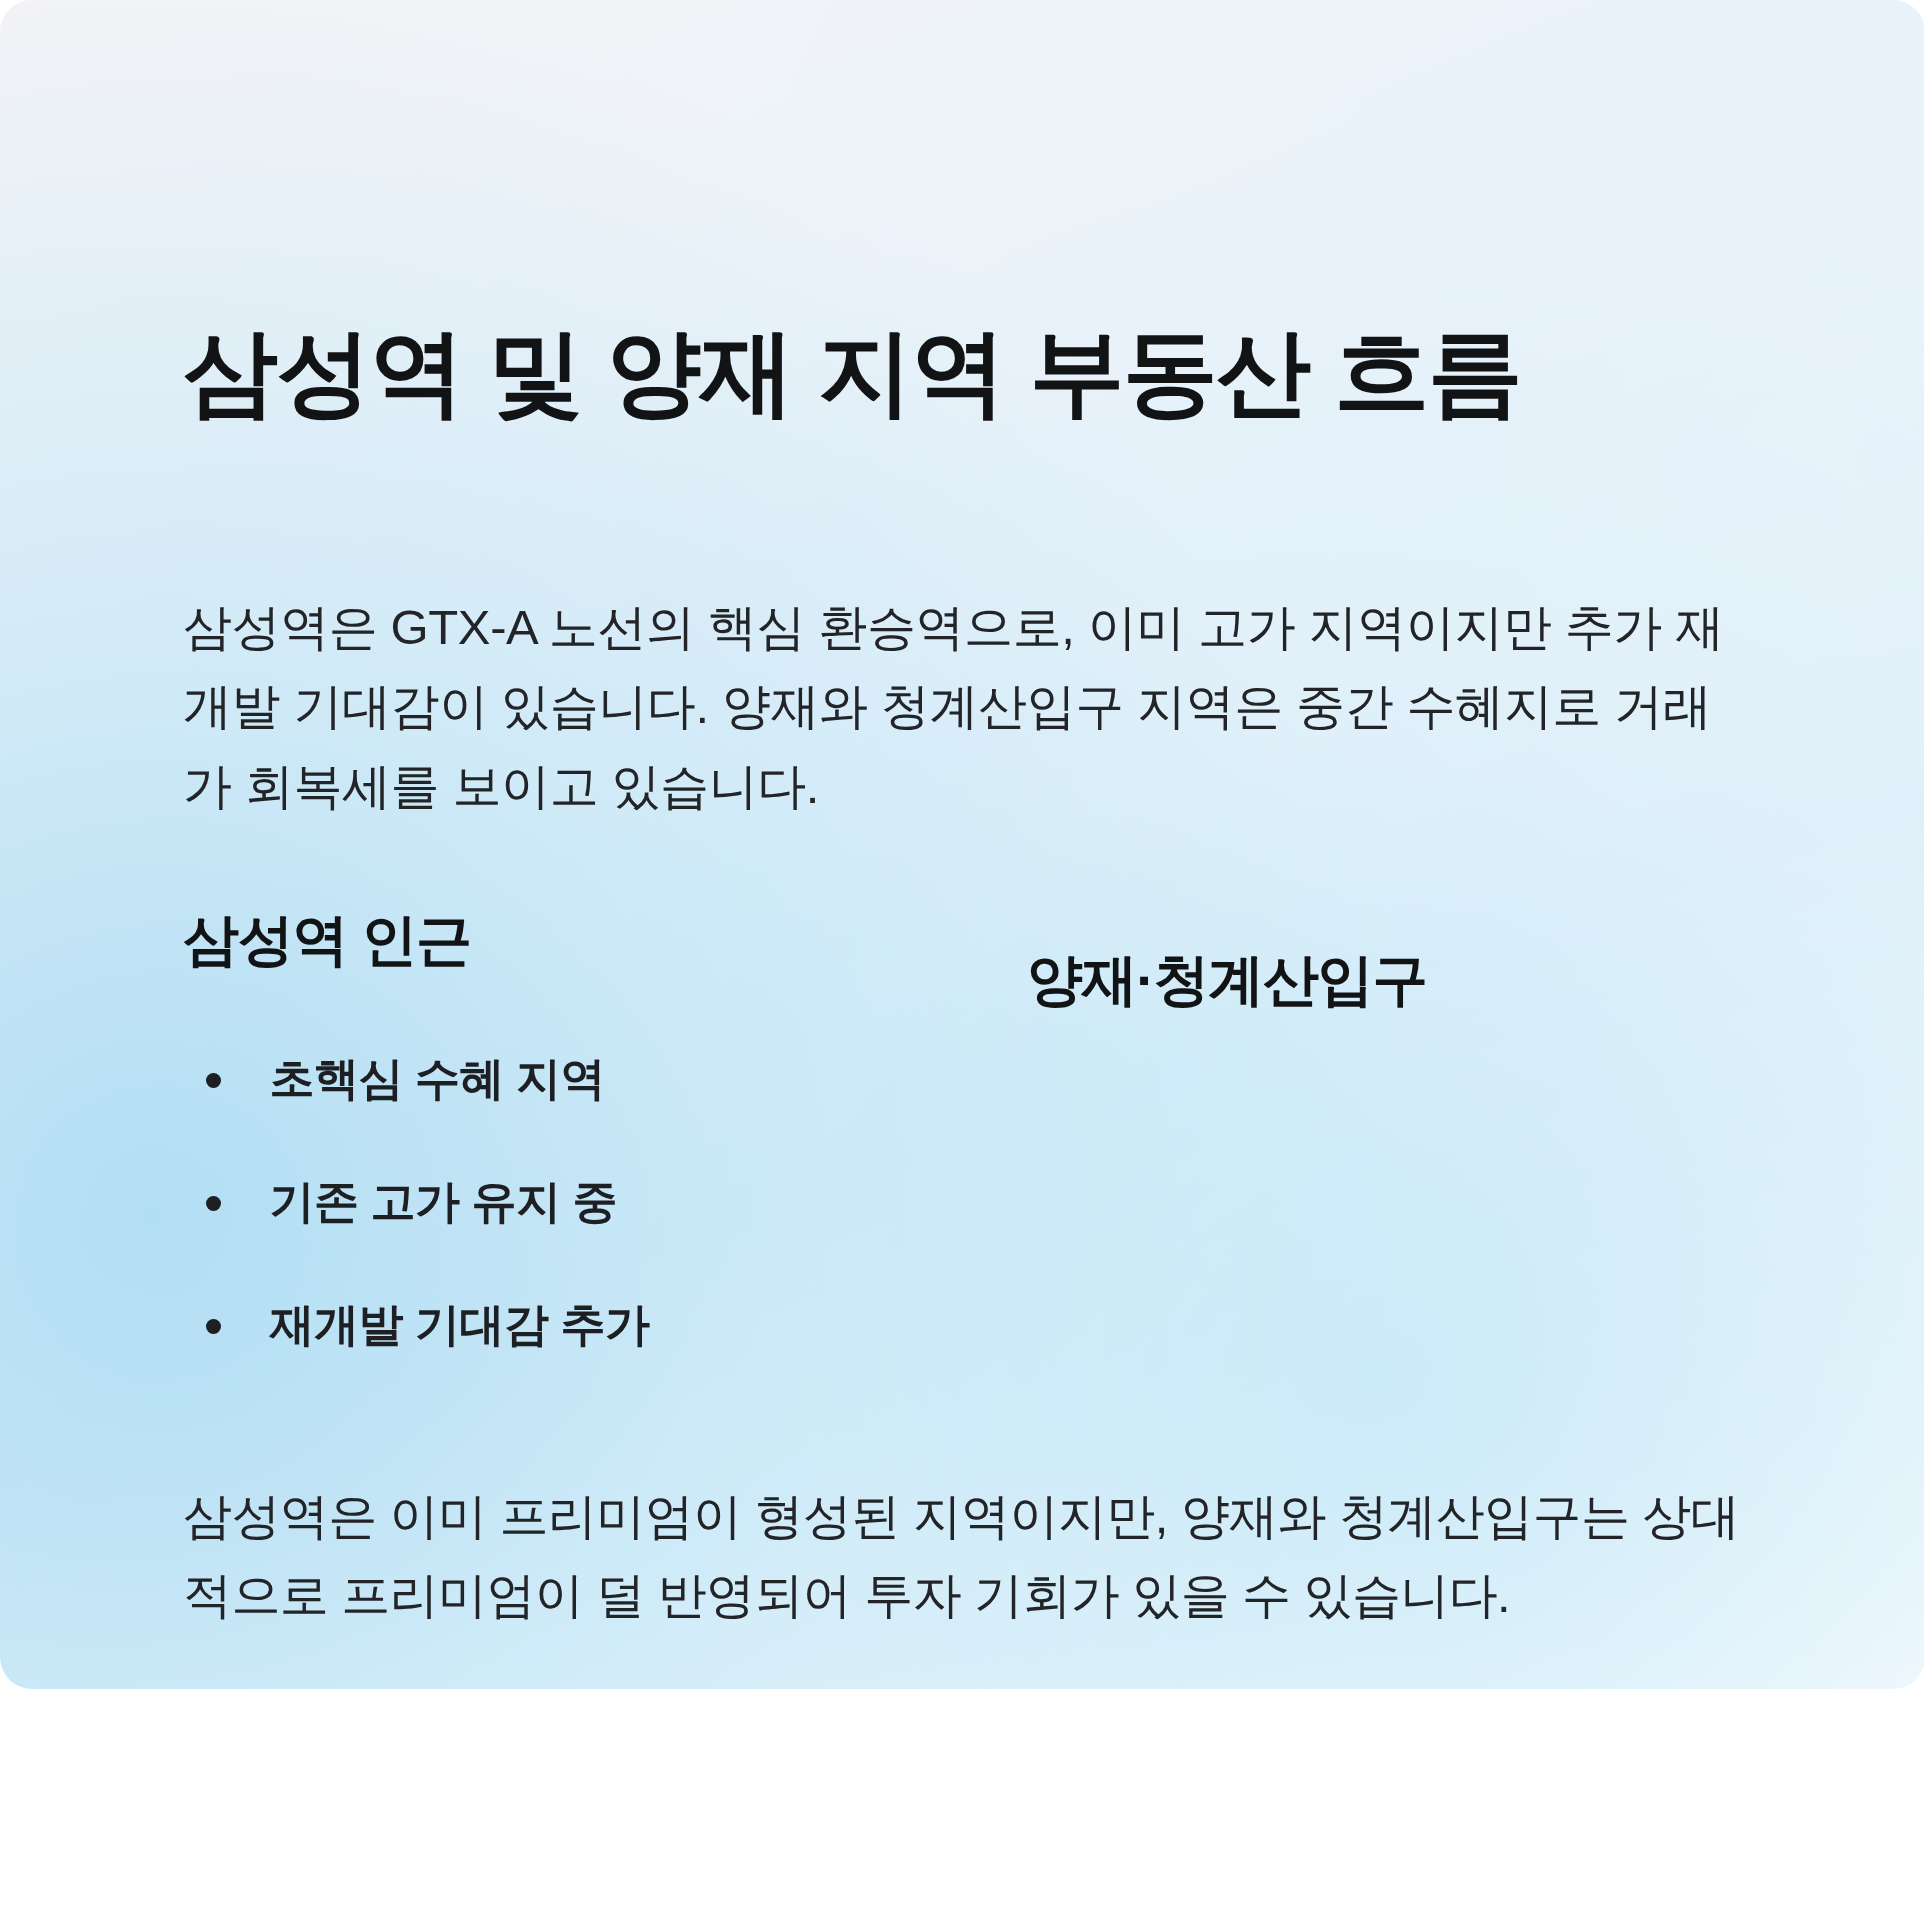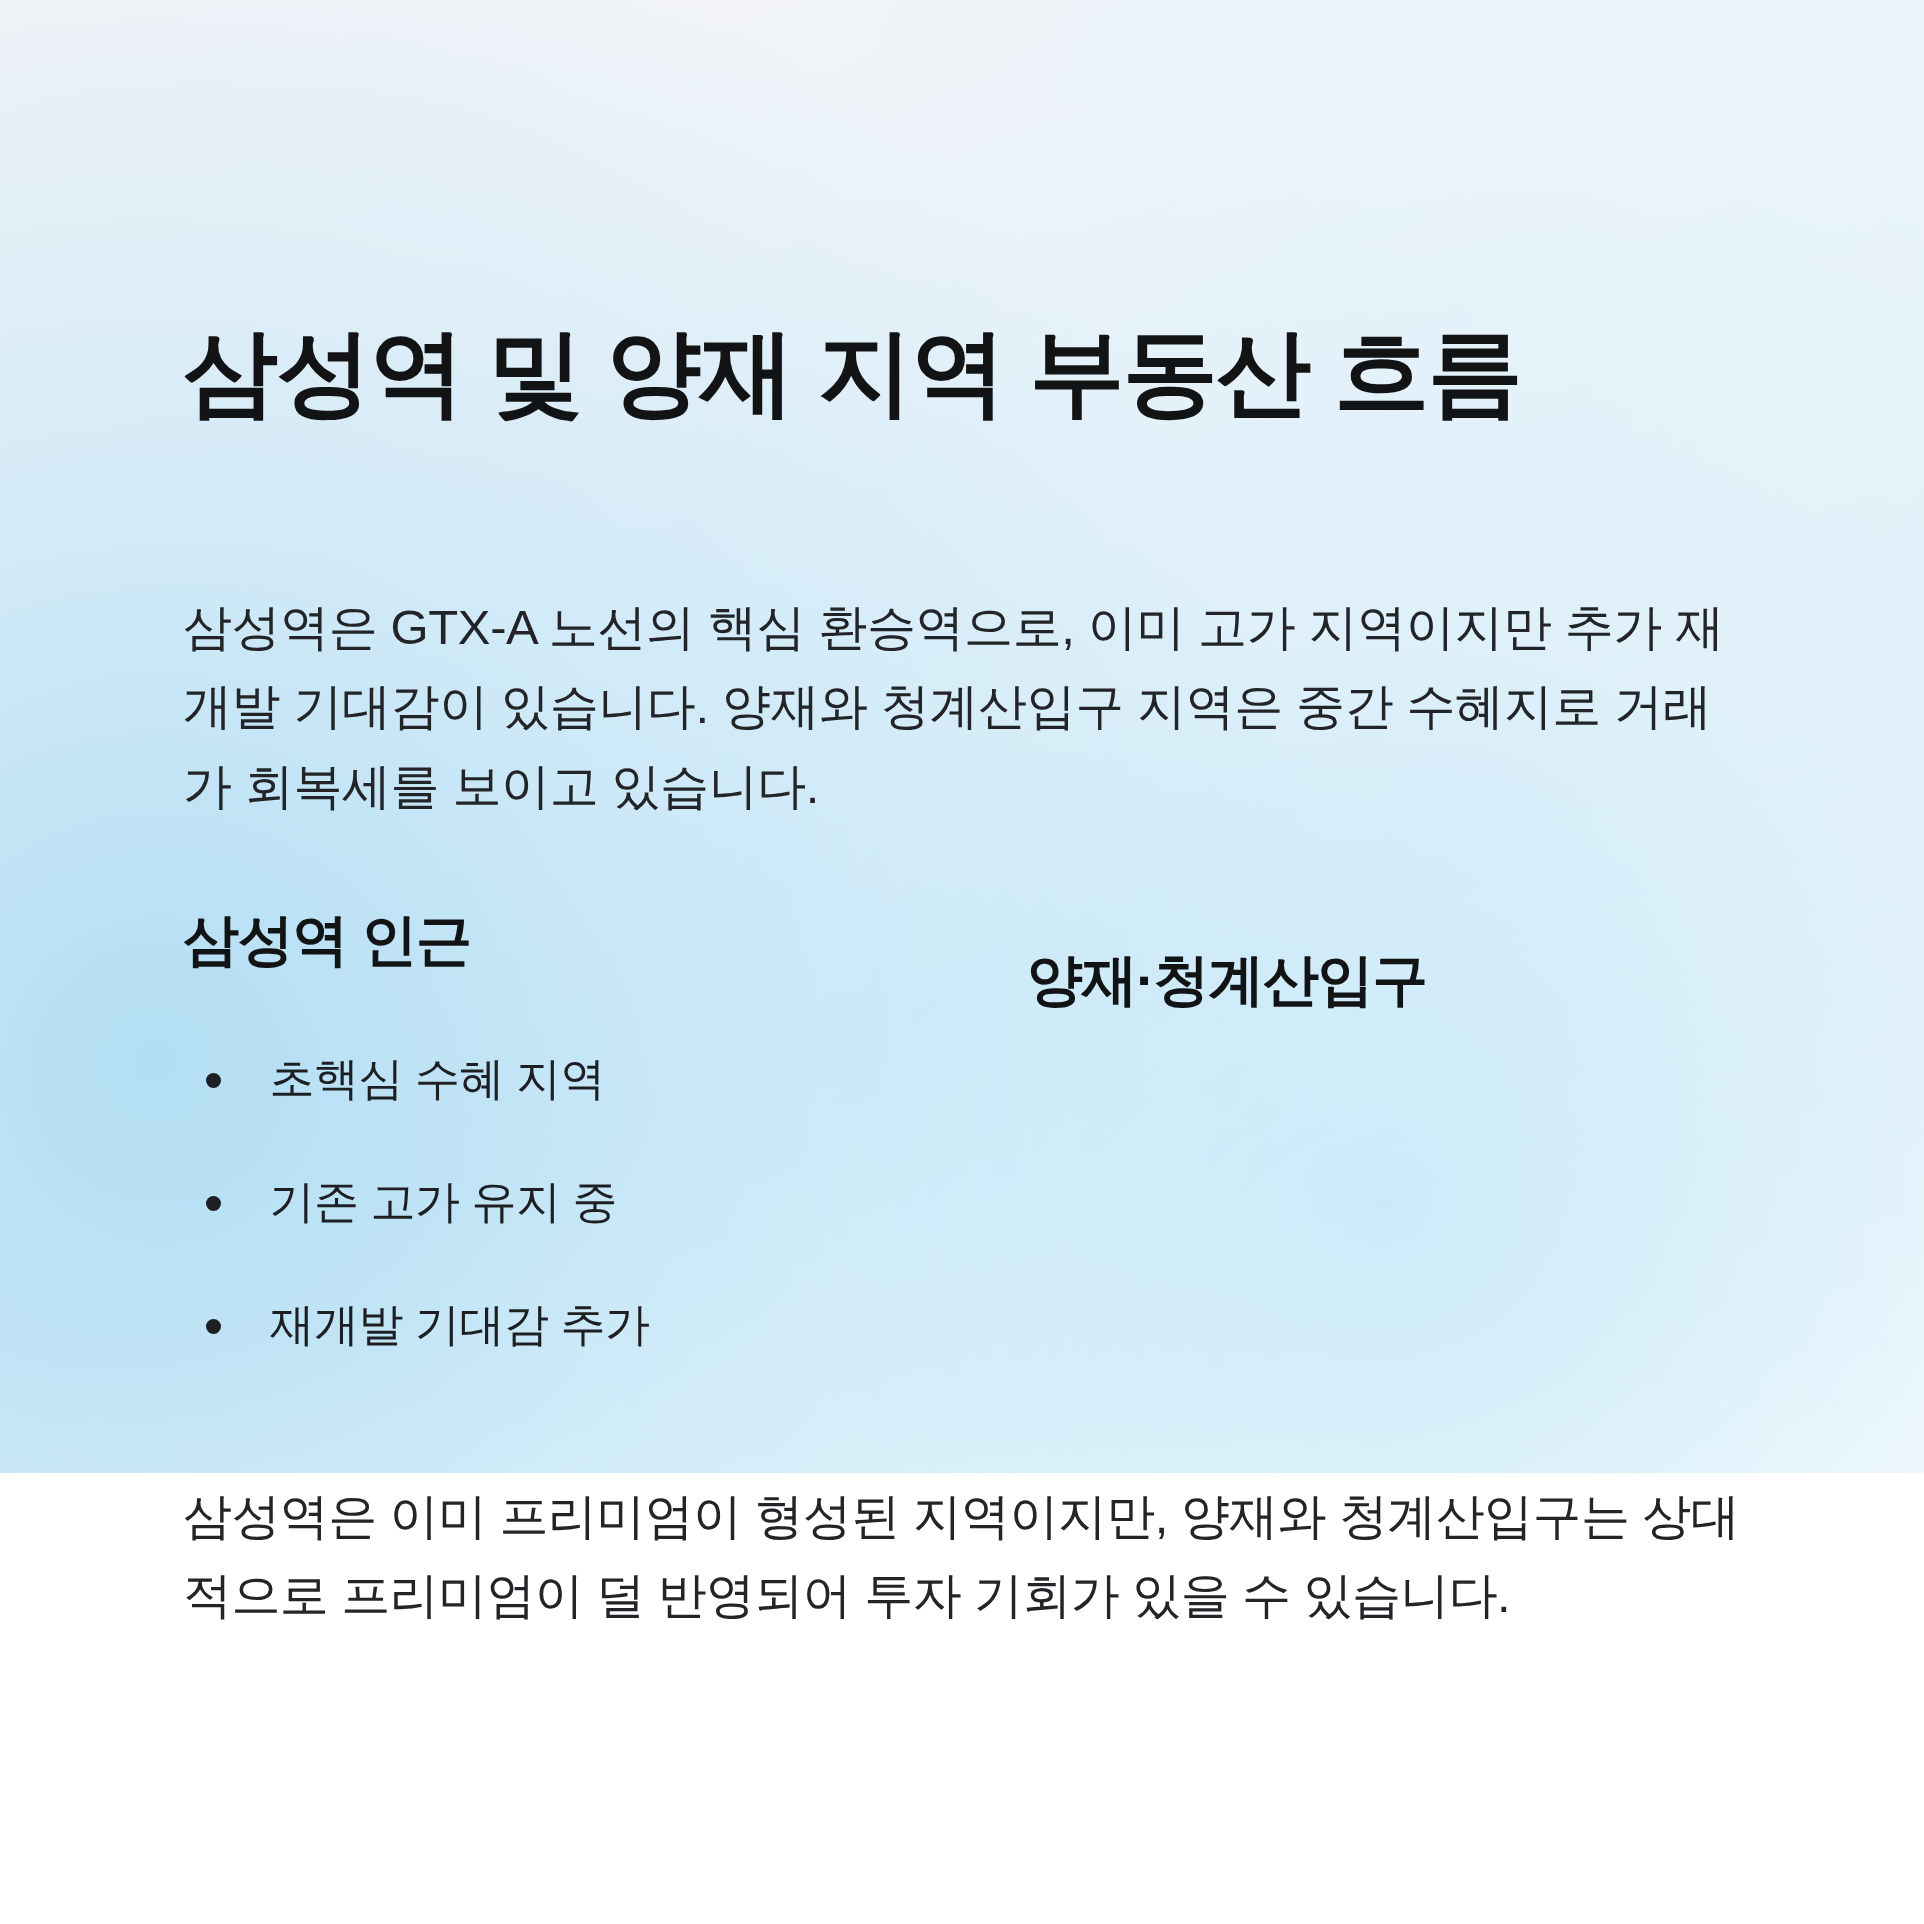--- a/index.html
+++ b/index.html
@@ -10,28 +10,29 @@
     width: 1925px;
     height: 1925px;
     font-family: "Liberation Sans", "DejaVu Sans", sans-serif;
     background: #ffffff;
     overflow: hidden;
   }
 
   .card {
     position: relative;
     width: 1925px;
-    height: 1473px;
+    height: 1689px;
     box-sizing: border-box;
     background:
       radial-gradient(circle at 8% 72%, rgba(176, 221, 243, 0.95) 0%, rgba(190, 228, 246, 0.55) 26%, rgba(255,255,255,0) 58%),
       radial-gradient(circle at 72% 82%, rgba(196, 232, 248, 0.8) 0%, rgba(214, 239, 250, 0.35) 32%, rgba(255,255,255,0) 62%),
       radial-gradient(circle at 95% 30%, rgba(233, 243, 250, 0.9) 0%, rgba(255,255,255,0) 55%),
       linear-gradient(160deg, #f4f3f6 0%, #eef3f8 22%, #e3f0f9 45%, #d6ecf8 62%, #eaf5fb 80%, #fbfdfe 100%);
     padding: 0 183px;
+    border-radius: 32px;
   }
 
   .title {
     position: absolute;
     left: 183px;
     top: 255px;
     font-size: 95px;
     font-weight: 800;
     letter-spacing: -1.6px;
     color: #111315;
@@ -74,20 +75,21 @@
     color: #111315;
     letter-spacing: -1.3px;
     line-height: 1.2;
     margin: 0 0 79px 0;
   }
 
   ul.bullets {
     list-style: none;
     margin: 0;
     padding: 0 0 0 22.5px;
+    font-weight: bold;
   }
   ul.bullets li {
     position: relative;
     font-size: 45px;
     color: #1d1f22;
     letter-spacing: -0.5px;
     line-height: 1.2;
     padding-left: 64px;
     margin-bottom: 69px;
     white-space: nowrap;

